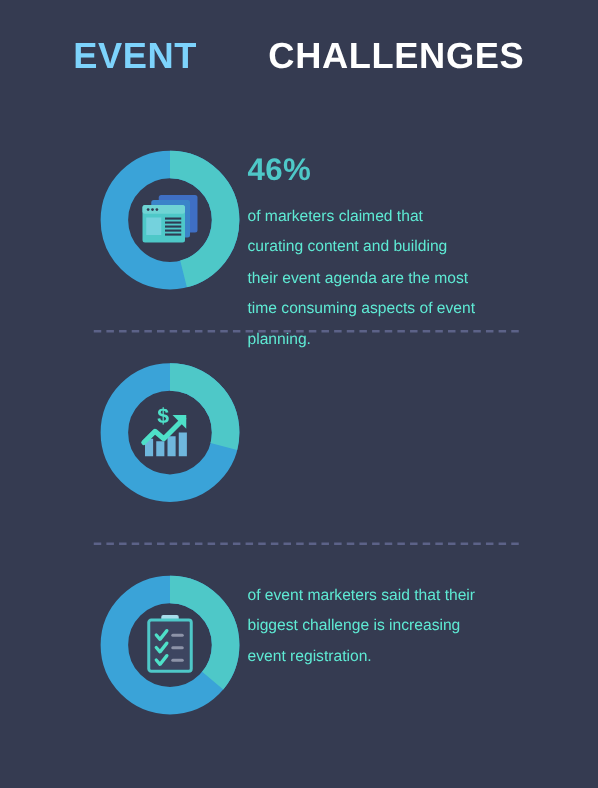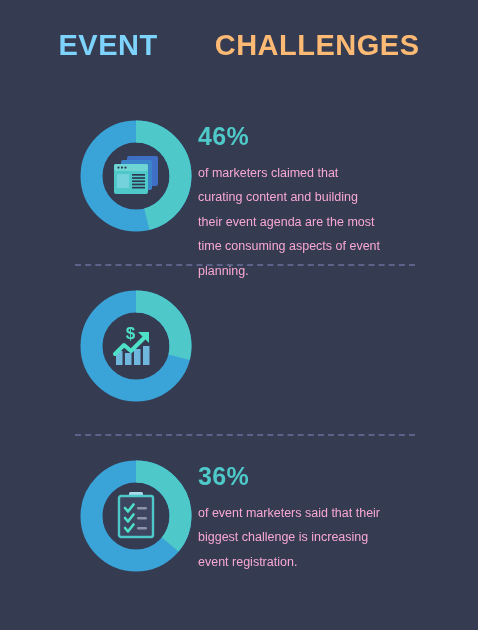--- a/index.html
+++ b/index.html
@@ -33,21 +33,21 @@
   }
   .title {
     display: inline-block;
     font-size: 29px;
     font-weight: bold;
     letter-spacing: 0.5px;
     line-height: 1;
     white-space: nowrap;
   }
   .title .t-a { color: #7dd3fc; }
-  .title .t-b { color: #fdba74; margin-left: 48px; }
+  .title .t-b { color: #ffffff; margin-left: 48px; }
   .title .t-sp { display: inline-block; width: 9px; }
 
   
   .row {
     position: absolute;
     left: 0;
     width: 478px;
     height: 120px;
     display: flex;
     align-items: flex-start;
@@ -90,21 +90,21 @@
   }
   .pct {
     color: #4ec8c8;
     font-size: 25px;
     font-weight: bold;
     line-height: 1;
     margin: 0 0 12px 0;
     letter-spacing: 0.3px;
   }
   .desc {
-    color: #f9a8d4;
+    color: #5eead4;
     font-size: 12.5px;
     line-height: 1.95;
     margin: 0;
     max-width: 185px;
     font-weight: normal;
   }
 
   
   .divider {
     position: absolute;
@@ -220,18 +220,17 @@
           <polyline points="10,27 13,30.5 18.5,23.5" fill="none" stroke="#4ee0c8" stroke-width="2.6" stroke-linecap="round" stroke-linejoin="round"></polyline>
           <rect x="22" y="26" width="10" height="2.4" rx="1.2" fill="#8d93a8"></rect>
 
           <polyline points="10,37 13,40.5 18.5,33.5" fill="none" stroke="#4ee0c8" stroke-width="2.6" stroke-linecap="round" stroke-linejoin="round"></polyline>
           <rect x="22" y="36" width="10" height="2.4" rx="1.2" fill="#8d93a8"></rect>
         </svg>
       </div>
     </div>
 
     <div class="text-cell">
-      <div class="pct">36%</div>
       <p class="desc">of event marketers said that their biggest challenge is increasing event registration.</p>
     </div>
   </div>
 
 </div>
 
 </body></html>

